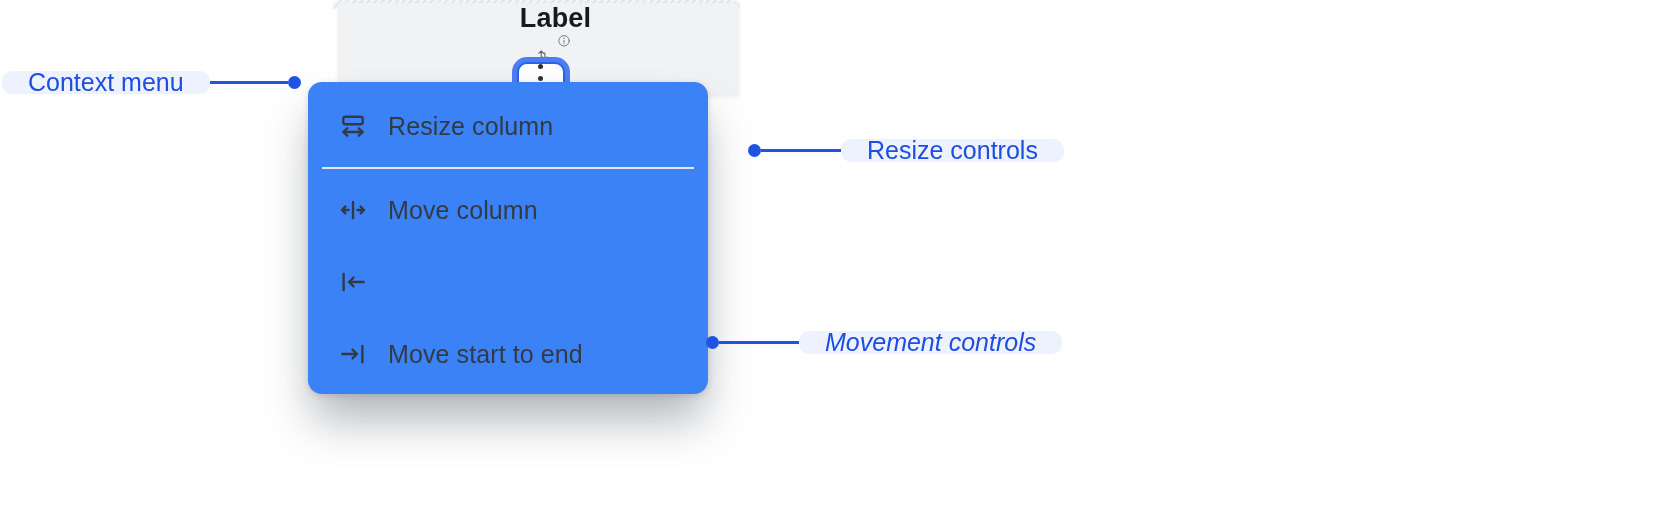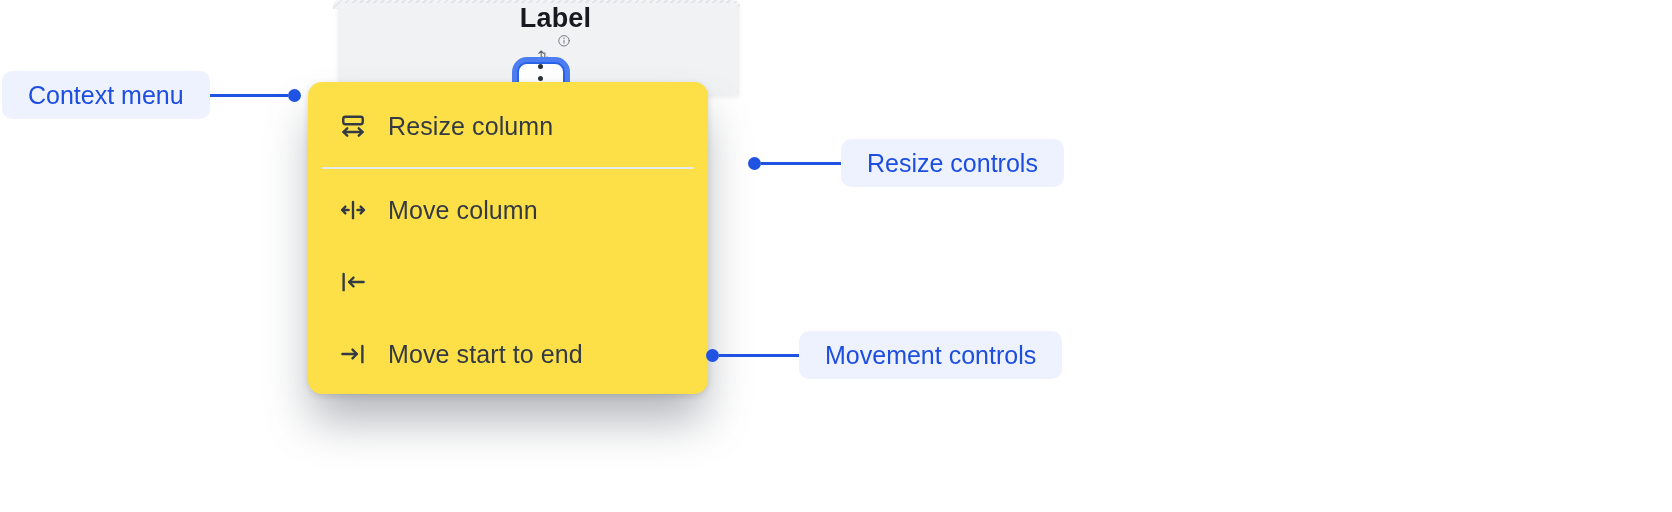--- a/index.html
+++ b/index.html
@@ -30,42 +30,42 @@
   .kebab-btn{
     width:44px;height:44px;background:#ffffff;border:2px solid #2a62e8;
     border-radius:10px;box-shadow:0 0 0 5px #4c7df2;
     display:flex;flex-direction:column;align-items:center;justify-content:center;
     gap:7px;margin-right:30px;cursor:pointer;
   }
   .kebab-dot{width:5px;height:5px;border-radius:50%;background:#2b313b;}
   
   .context-menu{
     position:absolute;left:308px;top:82px;width:400px;box-sizing:border-box;
-    background:#fde047;border-radius:14px;padding:8px 0 4px 0;z-index:2;
+    background:#3b82f6;border-radius:14px;padding:8px 0 4px 0;z-index:2;
     box-shadow:0 2px 6px rgba(70,75,85,.18), 0 30px 46px -4px rgba(95,100,110,.48);
   }
   .menu-item{
     height:72px;display:flex;align-items:center;gap:20px;
     padding:0 20px 0 30px;cursor:pointer;
   }
   .menu-item svg{flex:0 0 auto;display:block;}
   .menu-item-label{font-size:25px;color:#343a44;letter-spacing:.1px;}
   .menu-divider{height:2px;background:#e5e7ea;margin:5px 14px;}
   
   .annotation{position:absolute;display:flex;align-items:center;z-index:3;}
   .ann-pill{
-    height:48px;display:flex;align-items:center;padding:0 26px;
+    height:23px;display:flex;align-items:center;padding:0 26px;
     background:#edf2fe;border-radius:10px;
     font-size:25px;font-weight:500;color:#1d4ee0;white-space:nowrap;
   }
   .ann-line{height:3px;background:#2153e3;}
   .ann-dot{width:13px;height:13px;border-radius:50%;background:#2153e3;flex:0 0 auto;}
   .ann-context{left:2px;top:71px;}
   .ann-resize{left:748px;top:139px;}
-  .ann-move{left:706px;top:331px;}
+  .ann-move{left:706px;top:331px;font-style:italic;}
 </style>
 </head>
 <body>
 
 <div class="canvas">
 
   <div class="hatch-strip"></div>
 
   <div class="column-header">
     <span class="col-title">Label</span>

